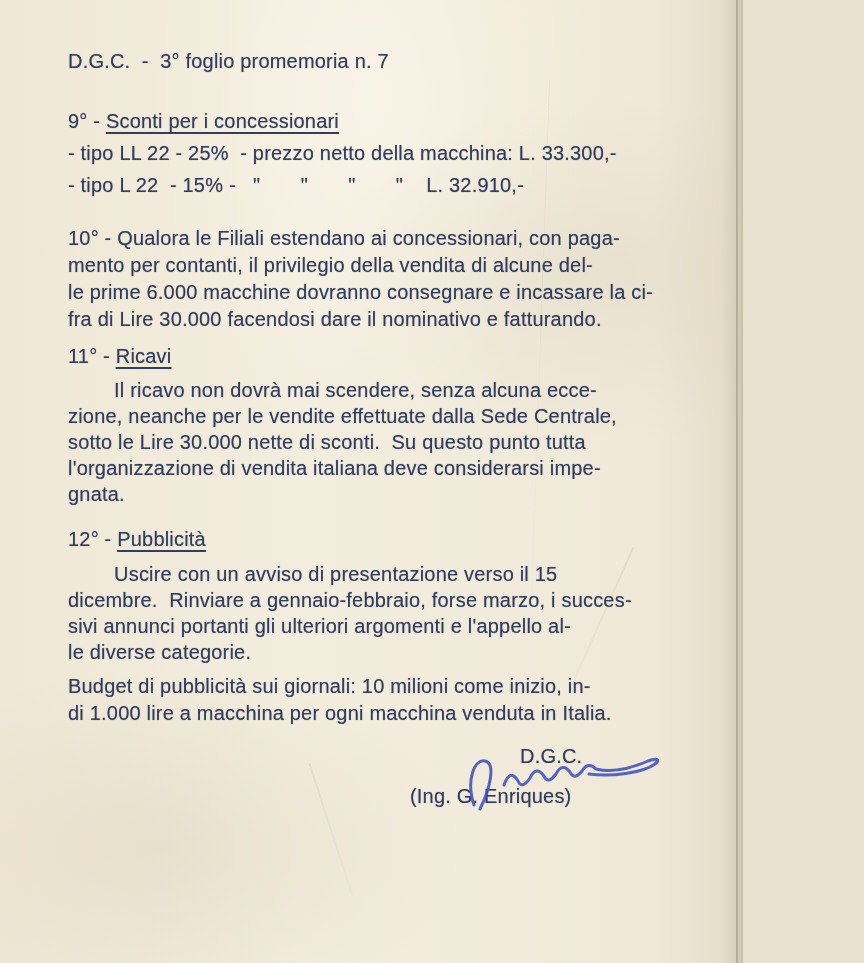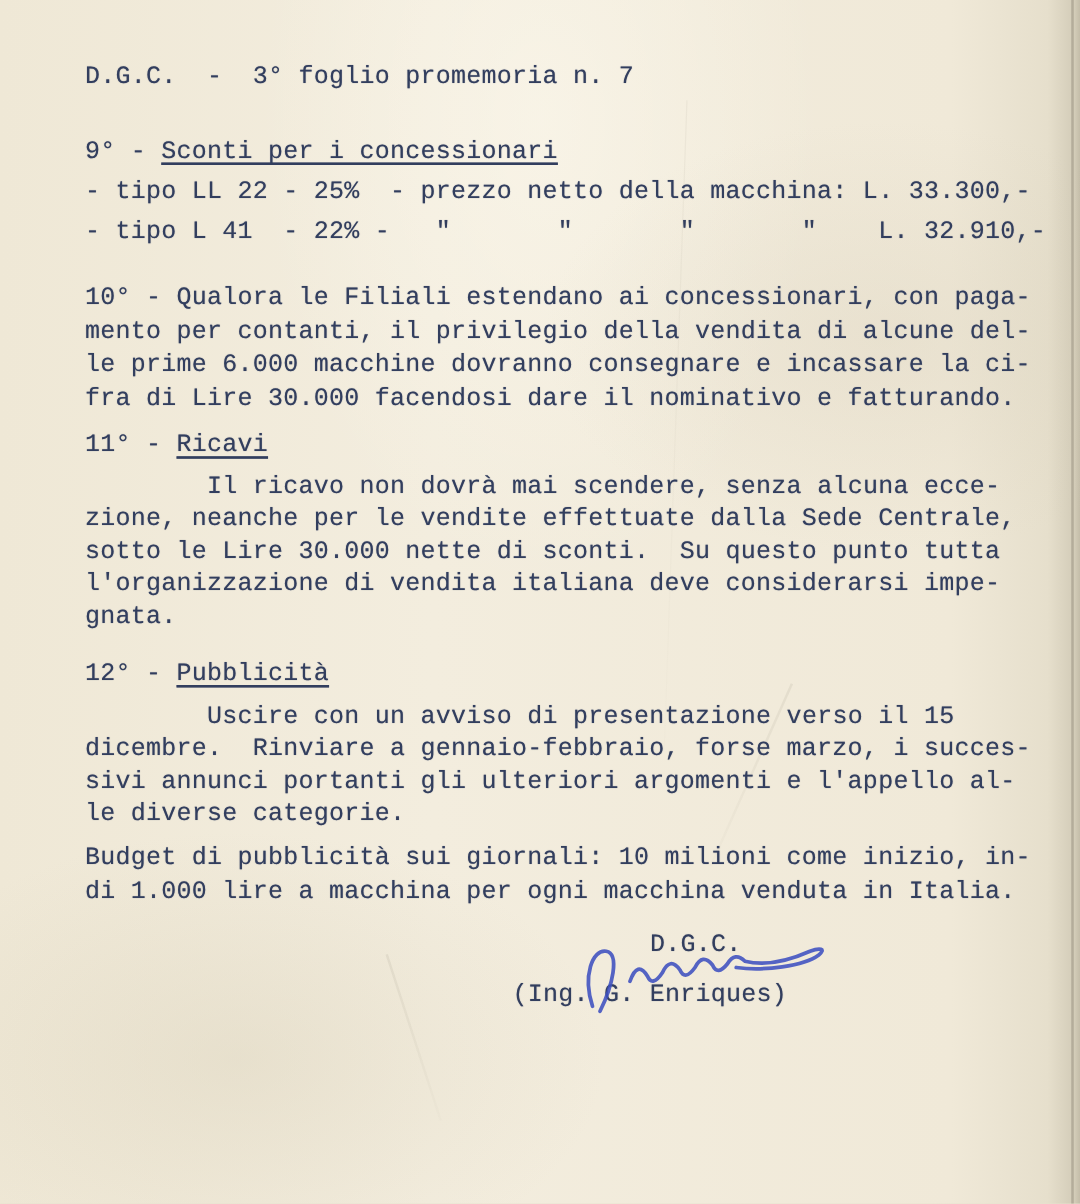--- a/index.html
+++ b/index.html
@@ -3,22 +3,22 @@
 <meta charset="utf-8">
 <style>
   html, body { margin: 0; padding: 0; }
   body {
     width: 864px; height: 963px;
     background: #e8e1cf;
     overflow: hidden;
   }
   .paper {
     position: relative;
-    width: 864px; height: 963px;
-    font-family: Liberation Mono, monospace;
+    width: 743px; height: 963px;
+    font-family: Liberation Sans, sans-serif;
     color: #323e5e;
     background:
       radial-gradient(ellipse 420px 260px at 22% 88%, rgba(205,196,170,0.28), transparent 70%),
       radial-gradient(ellipse 380px 240px at 82% 28%, rgba(214,205,184,0.30), transparent 72%),
       radial-gradient(ellipse 300px 500px at 50% 10%, rgba(255,252,242,0.45), transparent 75%),
       linear-gradient(90deg, #efe8d6 0%, #f3edde 40%, #f0e9d8 88%, #e6dfcc 97%, #d3ccb8 99.5%, #c4bda9 100%);
   }
   .scratch {
     position: absolute;
     pointer-events: none;
@@ -72,21 +72,21 @@
   <div class="scratch s3"></div>
   <div class="edge-line"></div>
 
   <div class="content">
 
     <div class="t doc-header">D.G.C.  -  3° foglio promemoria n. 7</div>
 
     <div class="t sec9-head"><span>9° - </span><span class="u">Sconti per i concessionari</span></div>
 
     <div class="t pre price1">- tipo LL 22 - 25%  - prezzo netto della macchina: L. 33.300,-</div>
-    <div class="t pre price2">- tipo L 41  - 22% -   "       "       "       "    L. 32.910,-</div>
+    <div class="t pre price2">- tipo L 22  - 15% -   "       "       "       "    L. 32.910,-</div>
 
     <div class="t sec10-body">10° - Qualora le Filiali estendano ai concessionari, con paga-
 mento per contanti, il privilegio della vendita di alcune del-
 le prime 6.000 macchine dovranno consegnare e incassare la ci-
 fra di Lire 30.000 facendosi dare il nominativo e fatturando.</div>
 
     <div class="t sec11-head"><span>11° - </span><span class="u">Ricavi</span></div>
     <div class="t sec11-body">        Il ricavo non dovrà mai scendere, senza alcuna ecce-
 zione, neanche per le vendite effettuate dalla Sede Centrale,
 sotto le Lire 30.000 nette di sconti.  Su questo punto tutta

